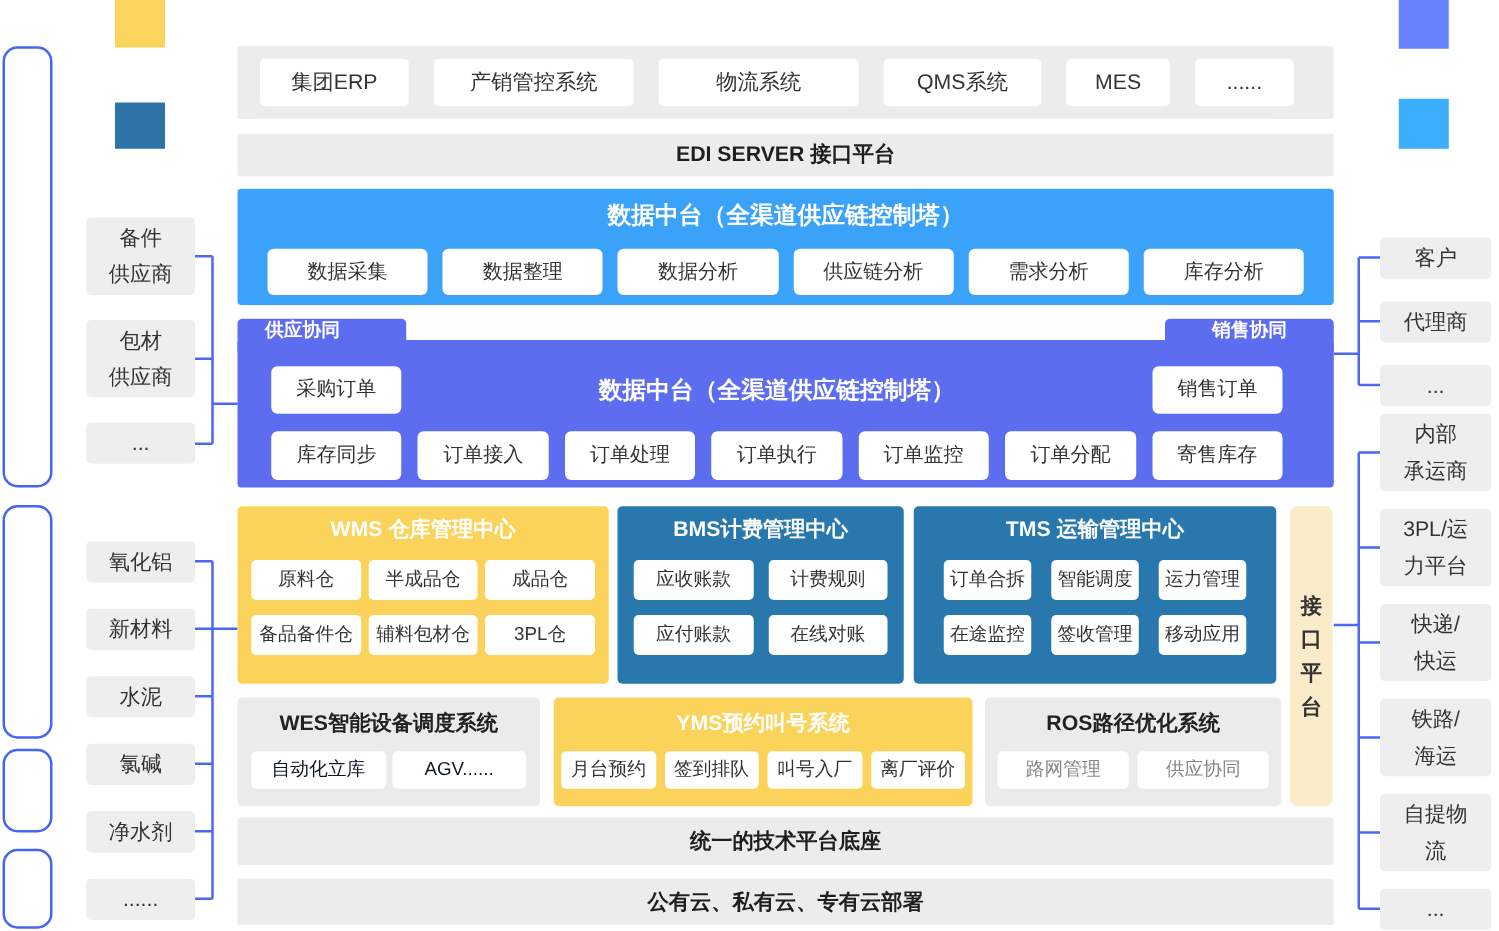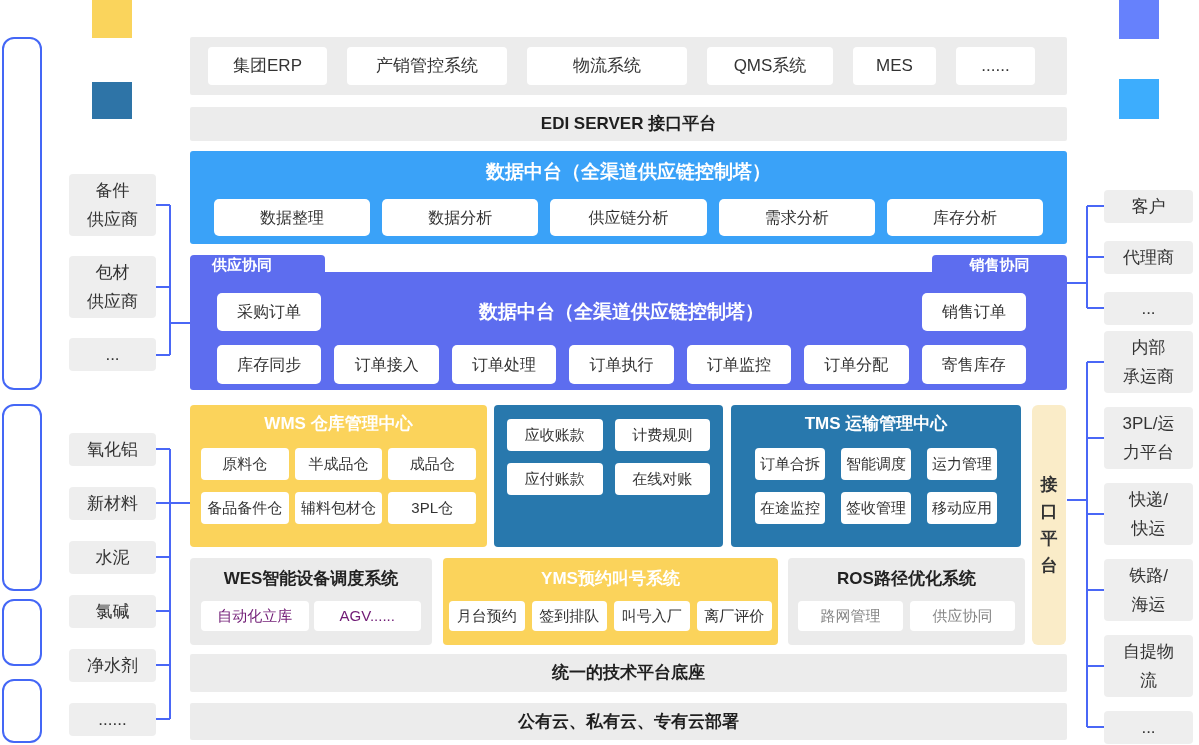--- a/index.html
+++ b/index.html
@@ -73,21 +73,21 @@
          position:absolute;display:flex;align-items:center;justify-content:center;}
   .iface-text{width:19px;line-height:27px;word-break:break-all;text-align:center;
               font-weight:700;font-size:17px;color:#333;}
   
   .bpanel-title{margin-top:11px;font-weight:700;font-size:17px;height:20px;line-height:20px;}
   .bgrid{display:grid;margin-top:12px;row-gap:5px;}
   .bbox{background:#fff;border-radius:4px;height:30px;line-height:30px;font-size:15px;}
   .wes{left:0;top:558px;width:242px;height:87px;background:#EBEBEB;}
   .wes .bpanel-title{color:#222;}
   .wes .bgrid{grid-template-columns:repeat(2,1fr);column-gap:5px;padding:0 11px;}
-  .wes .bbox{color:#701a75;}
+  .wes .bbox{color:#0f172a;}
   .yms{left:253px;top:558px;width:335px;height:87px;background:#FBD35B;}
   .yms .bpanel-title{color:#fff;}
   .yms .bgrid{grid-template-columns:repeat(4,1fr);column-gap:7px;padding:0 6px;}
   .yms .bbox{color:#333;}
   .ros{left:598px;top:558px;width:237px;height:87px;background:#EBEBEB;}
   .ros .bpanel-title{color:#222;}
   .ros .bgrid{grid-template-columns:repeat(2,1fr);column-gap:7px;padding:0 10px;}
   .ros .bbox{color:#878787;}
   
   .connectors{position:absolute;left:0;top:0;pointer-events:none;}
@@ -166,20 +166,21 @@
         <div class="sys-box sys-row-item">MES</div>
         <div class="sys-box sys-row-item">......</div>
       </div>
 
     <div class="graybar edi">EDI SERVER 接口平台</div>
 
     <div class="blue-sec">
       <div class="sec-title">数据中台（全渠道供应链控制塔）</div>
       <div class="blue-row">
 
+      <div class="wbox">数据采集</div>
           <div class="wbox">数据整理</div>
           <div class="wbox">数据分析</div>
           <div class="wbox">供应链分析</div>
           <div class="wbox">需求分析</div>
           <div class="wbox">库存分析</div>
         </div>
     </div>
 
     <div class="purple-sec">
       <div class="tab tab-left">供应协同</div>
@@ -208,20 +209,21 @@
       <div class="gbox">原料仓</div>
           <div class="gbox">半成品仓</div>
           <div class="gbox">成品仓</div>
           <div class="gbox">备品备件仓</div>
           <div class="gbox">辅料包材仓</div>
           <div class="gbox">3PL仓</div>
         </div>
     </div>
 
     <div class="panel bms">
+      <div class="panel-title">BMS计费管理中心</div>
       <div class="pgrid">
 
       <div class="gbox">应收账款</div>
           <div class="gbox">计费规则</div>
           <div class="gbox">应付账款</div>
           <div class="gbox">在线对账</div>
         </div>
     </div>
 
     <div class="panel tms">

